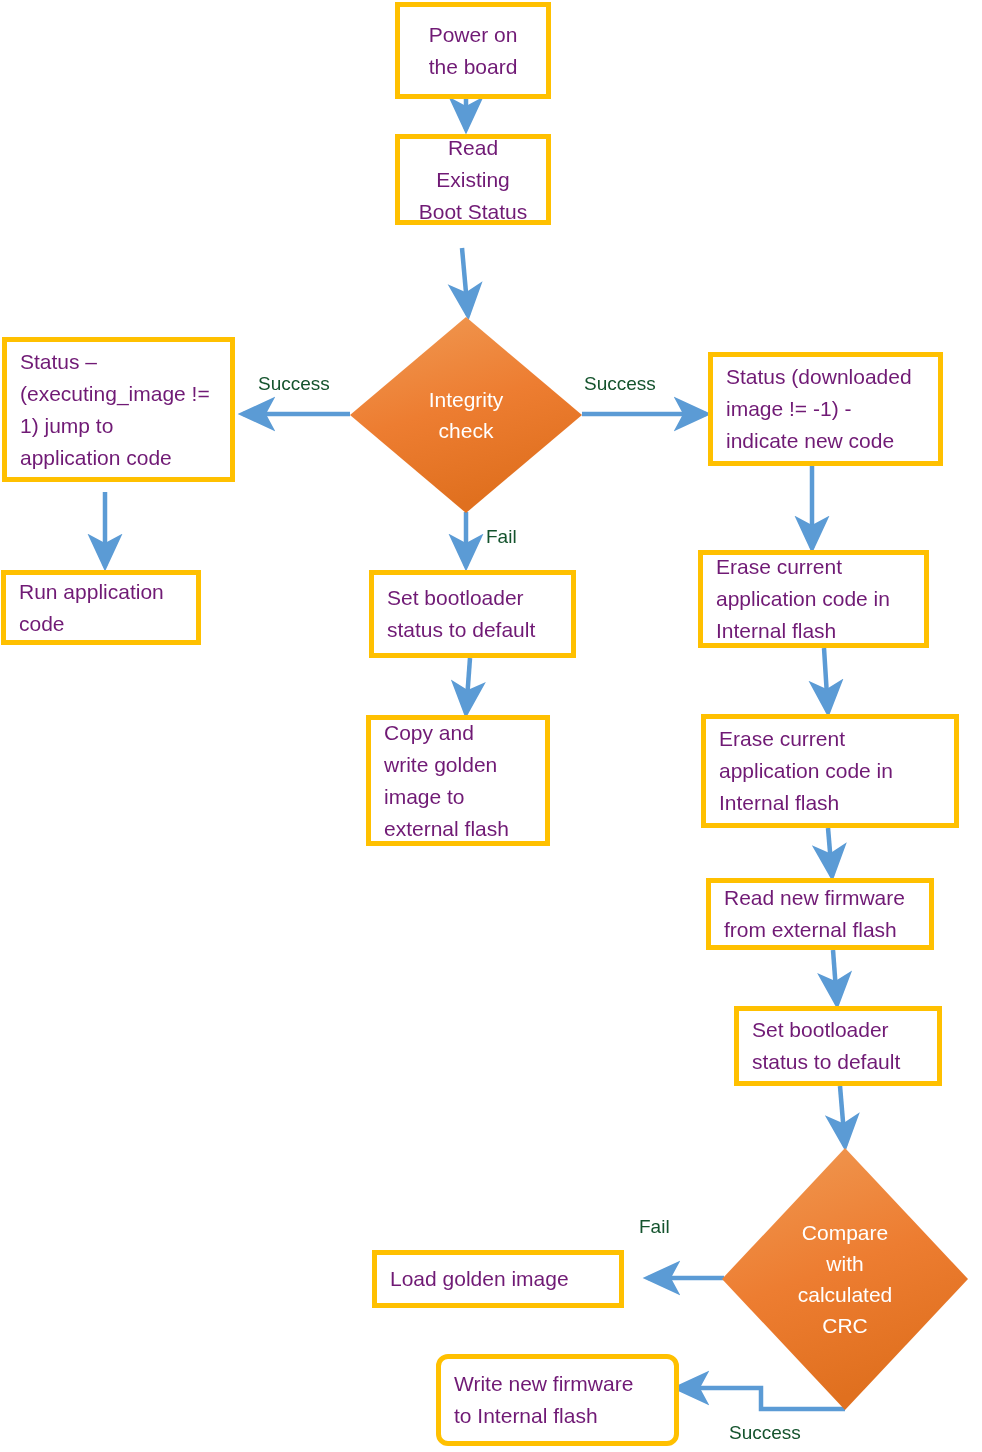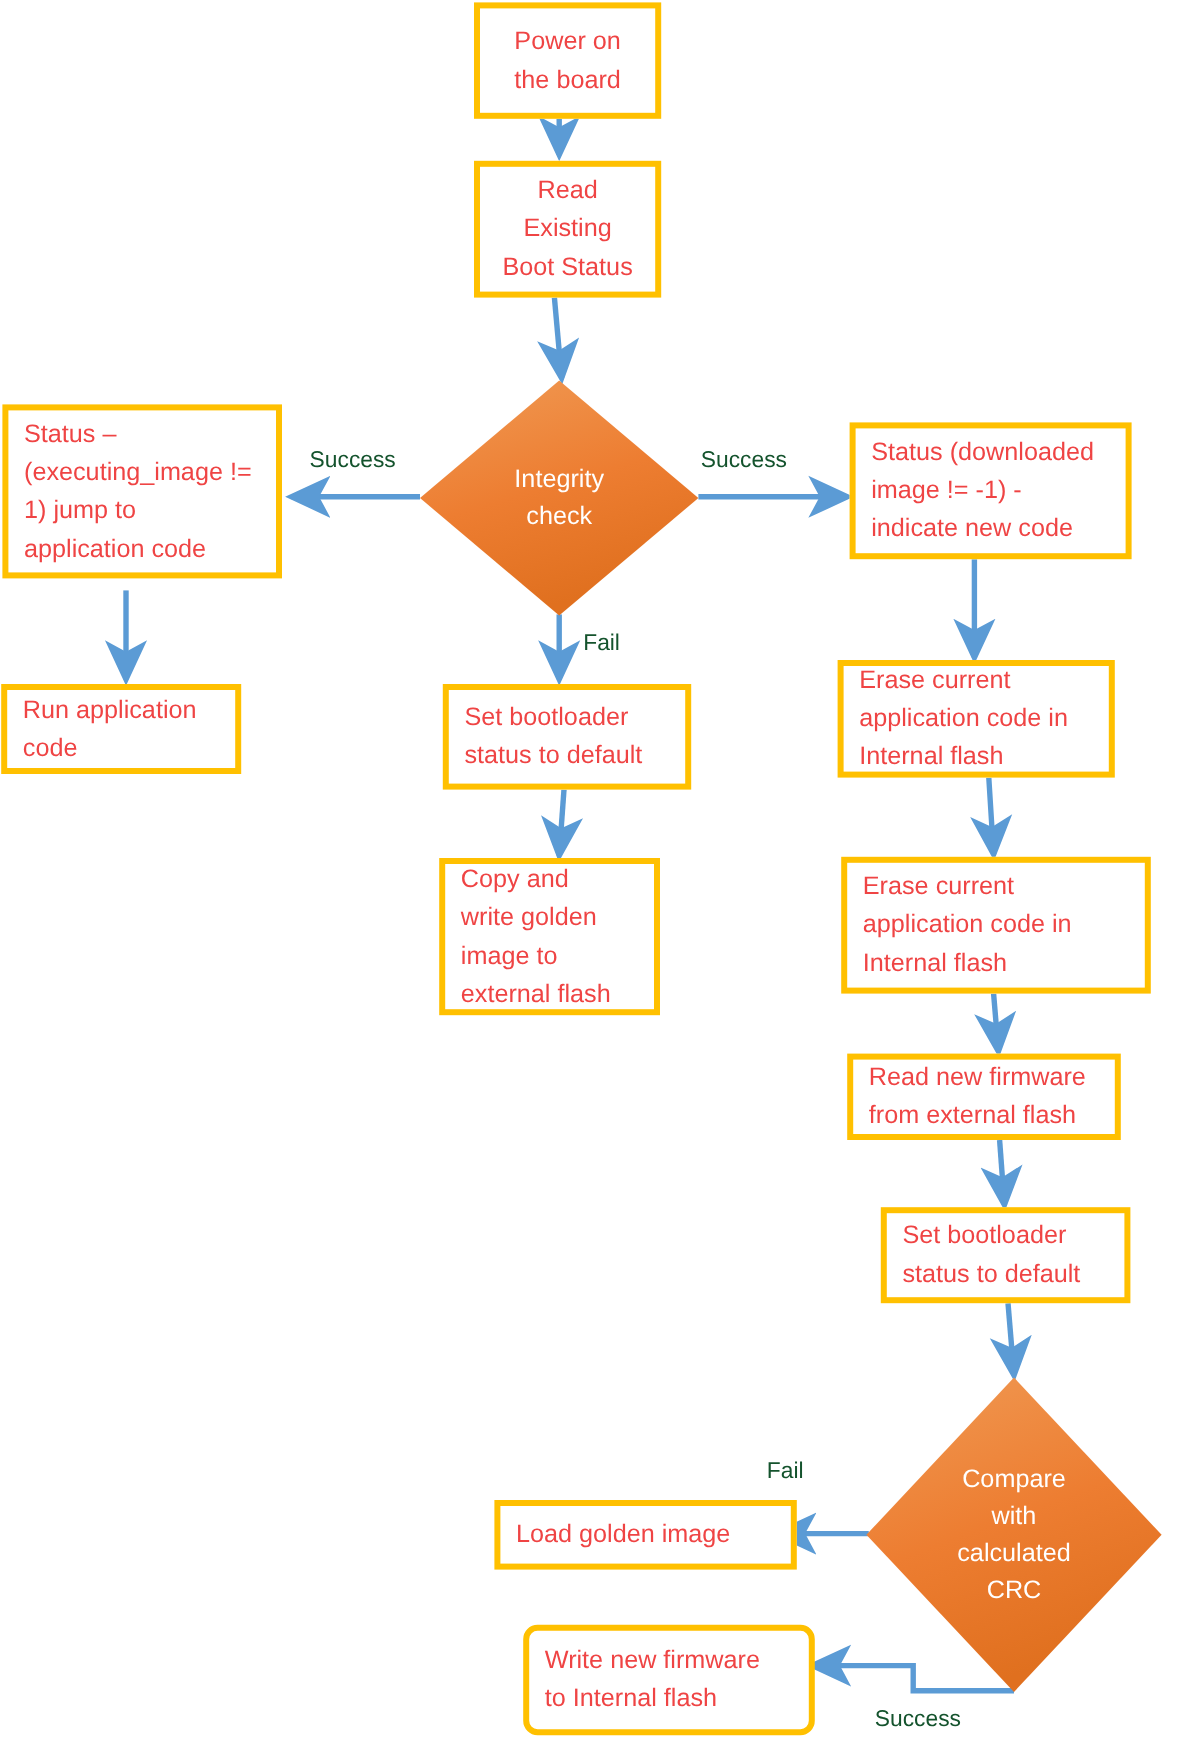--- a/index.html
+++ b/index.html
@@ -20,21 +20,21 @@
     box-sizing:border-box;
     background:#ffffff;
     border:5px solid #FFC000;
     display:flex;
     align-items:center;
     z-index:3;
   }
   .node .txt{
     display:block;
     width:100%;
-    color:#ef4444;
+    color:#701a75;
     font-size:21px;
     line-height:32px;
     white-space:pre-line;
   }
   .node.center .txt{text-align:center;}
   .node.left   .txt{text-align:left;padding-left:13px;}
   
   .diamond{
     position:absolute;
     z-index:3;
@@ -119,21 +119,21 @@
 
       <path d="M845,1409 L761,1409 L761,1388 L677,1388"></path>
     </g>
   </svg>
 
   <div class="node center" style="left:395px;top:2px;width:156px;height:97px;">
     <span class="txt">Power on
 the board</span>
   </div>
 
-  <div class="node center" style="left:395px;top:134px;width:156px;height:114px;">
+  <div class="node center" style="left:395px;top:134px;width:156px;height:91px;">
     <span class="txt">Read
 Existing
 Boot Status</span>
   </div>
 
   <div class="diamond" style="left:350px;top:317px;width:232px;height:196px;">
     <svg viewBox="0 0 232 196" width="232" height="196">
       <polygon points="116,0 232,98 116,196 0,98" fill="url(#dgrad)"></polygon>
     </svg>
     <span class="dlabel">Integrity
@@ -195,21 +195,21 @@
   <div class="diamond" style="left:722px;top:1148px;width:246px;height:262px;">
     <svg viewBox="0 0 246 262" width="246" height="262">
       <polygon points="123,0 246,131 123,262 0,131" fill="url(#dgrad)"></polygon>
     </svg>
     <span class="dlabel">Compare
 with
 calculated
 CRC</span>
   </div>
 
-  <div class="node left" style="left:412px;top:1250px;width:252px;height:58px;">
+  <div class="node left" style="left:372px;top:1250px;width:252px;height:58px;">
     <span class="txt">Load golden image</span>
   </div>
 
   <div class="node left" style="left:436px;top:1354px;width:243px;height:92px;border-radius:12px;">
     <span class="txt">Write new firmware
 to Internal flash</span>
   </div>
 
   <span class="elabel" style="left:258px;top:373px;">Success</span>
 

